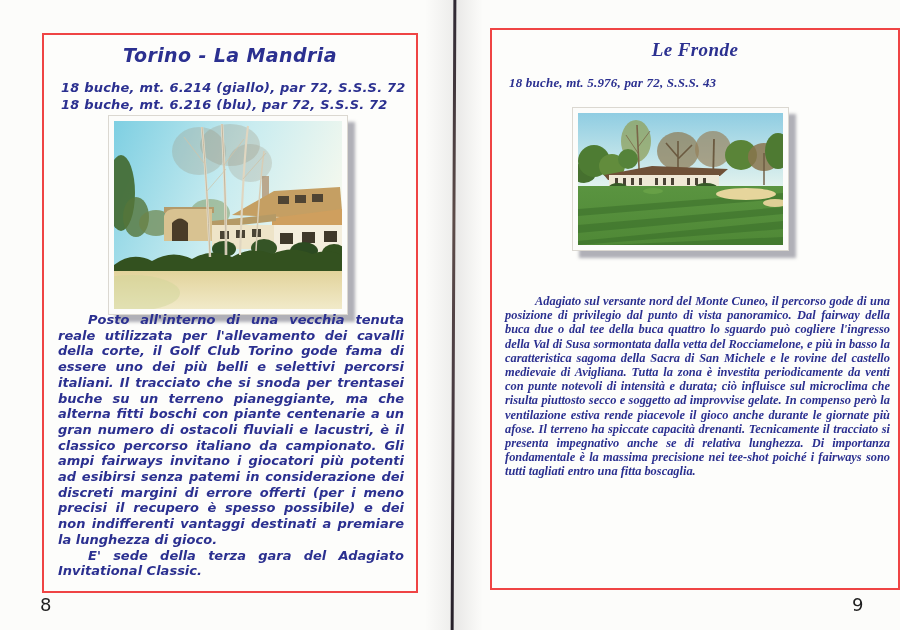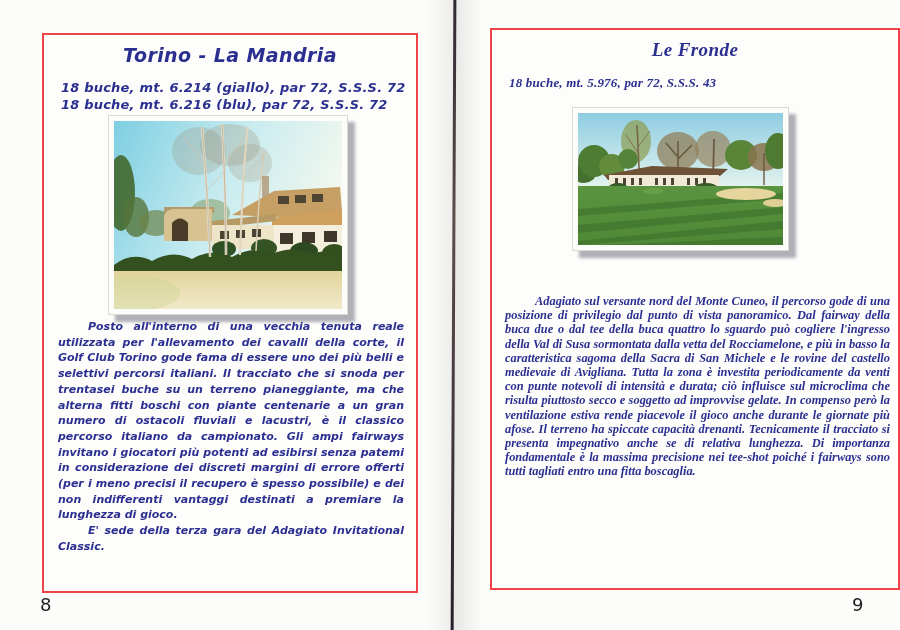--- a/index.html
+++ b/index.html
@@ -50,21 +50,21 @@
   }
   .photo-frame.la-mandria{left:64px;top:80px;}
   .photo-frame.le-fronde{left:80px;top:77px;}
   .photo-frame svg{display:block;}
 
   .body-text{
     position:absolute;color:var(--ink-blue);
     font-weight:bold;font-style:italic;
     text-align:justify;
   }
-  .page.left .body-text{left:14px;right:12px;top:284px;font-size:11px;line-height:15.7px;}
+  .page.left .body-text{left:14px;right:12px;top:277px;font-size:13px;line-height:15.7px;}
   .page.right .body-text{left:13px;right:8px;top:228px;font-size:12.4px;line-height:14.2px;margin-top:36px;}
   .body-text p{margin:0;text-indent:30px;}
 
   .page-number{
     position:absolute;color:var(--ink-black);
     font-size:18px;font-weight:normal;
   }
   .page-number.n8{left:40px;top:594px;}
   .page-number.n9{left:852px;top:594px;}
 </style>

